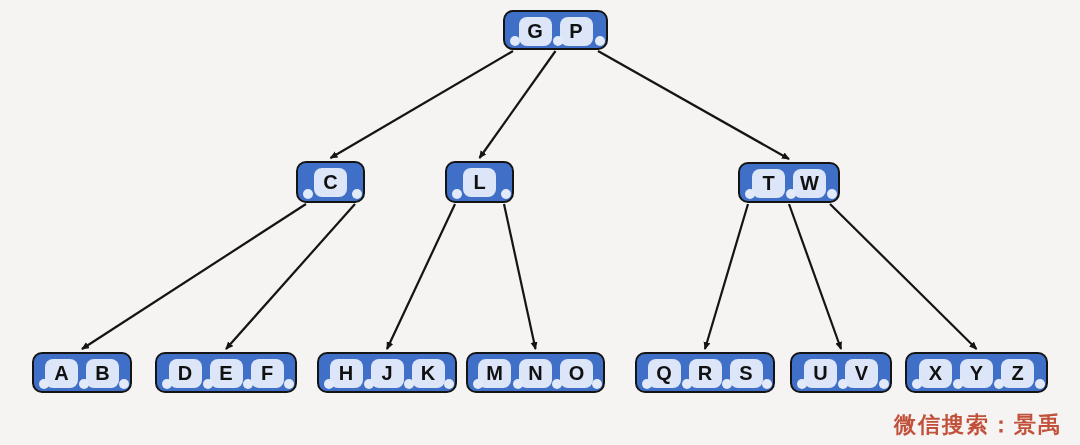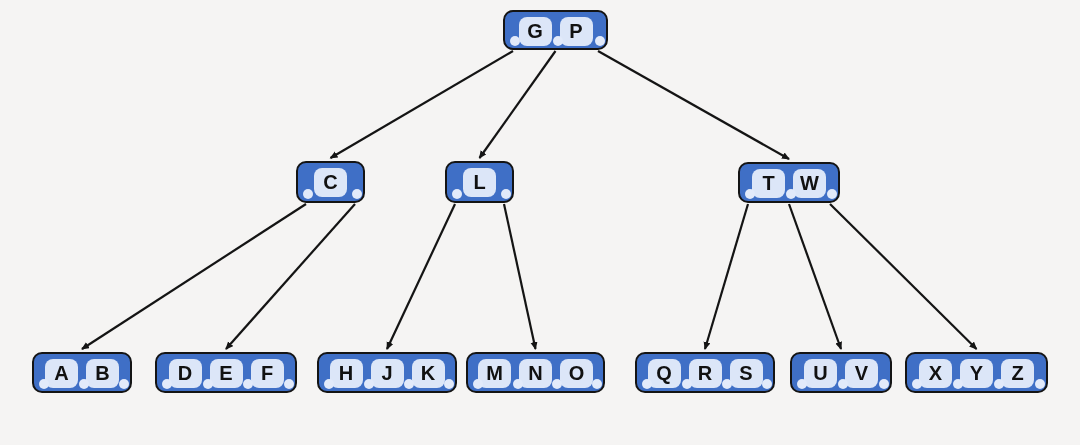--- a/index.html
+++ b/index.html
@@ -75,20 +75,21 @@
       <line x1="555.5" y1="51" x2="479.5" y2="158" stroke="#141414" stroke-width="2.2" marker-end="url(#ah)"></line>
       <line x1="598" y1="51" x2="789" y2="159" stroke="#141414" stroke-width="2.2" marker-end="url(#ah)"></line>
       <line x1="306" y1="204" x2="82" y2="349" stroke="#141414" stroke-width="2.2" marker-end="url(#ah)"></line>
       <line x1="355" y1="204" x2="226" y2="349" stroke="#141414" stroke-width="2.2" marker-end="url(#ah)"></line>
       <line x1="455" y1="204" x2="387" y2="349" stroke="#141414" stroke-width="2.2" marker-end="url(#ah)"></line>
       <line x1="504" y1="204" x2="535.5" y2="349" stroke="#141414" stroke-width="2.2" marker-end="url(#ah)"></line>
       <line x1="748" y1="204" x2="705" y2="349" stroke="#141414" stroke-width="2.2" marker-end="url(#ah)"></line>
       <line x1="789" y1="204" x2="841" y2="349" stroke="#141414" stroke-width="2.2" marker-end="url(#ah)"></line>
       <line x1="830" y1="204" x2="976.5" y2="349" stroke="#141414" stroke-width="2.2" marker-end="url(#ah)"></line>
     </svg>
+  <div class="watermark" style="color: rgb(193, 81, 58);">微信搜索：景禹</div>
 <div class="bnode" style="left: 503px; top: 10px; width: 105px; height: 40px; background: rgb(63, 111, 198); border-color: rgb(20, 20, 20);">
       <div class="keys">
         <div class="key" style="background: rgb(220, 230, 248);">G</div>
         <div class="key" style="background: rgb(220, 230, 248);">P</div>
       </div>
       <span class="dot" style="left: 5px; background: rgb(226, 234, 250);"></span>
       <span class="dot" style="left: 47.5px; background: rgb(226, 234, 250);"></span>
       <span class="dot" style="left: 90px; background: rgb(226, 234, 250);"></span>
     </div>
     <div class="bnode" style="left: 296px; top: 161px; width: 69px; height: 42px; background: rgb(63, 111, 198); border-color: rgb(20, 20, 20);">

